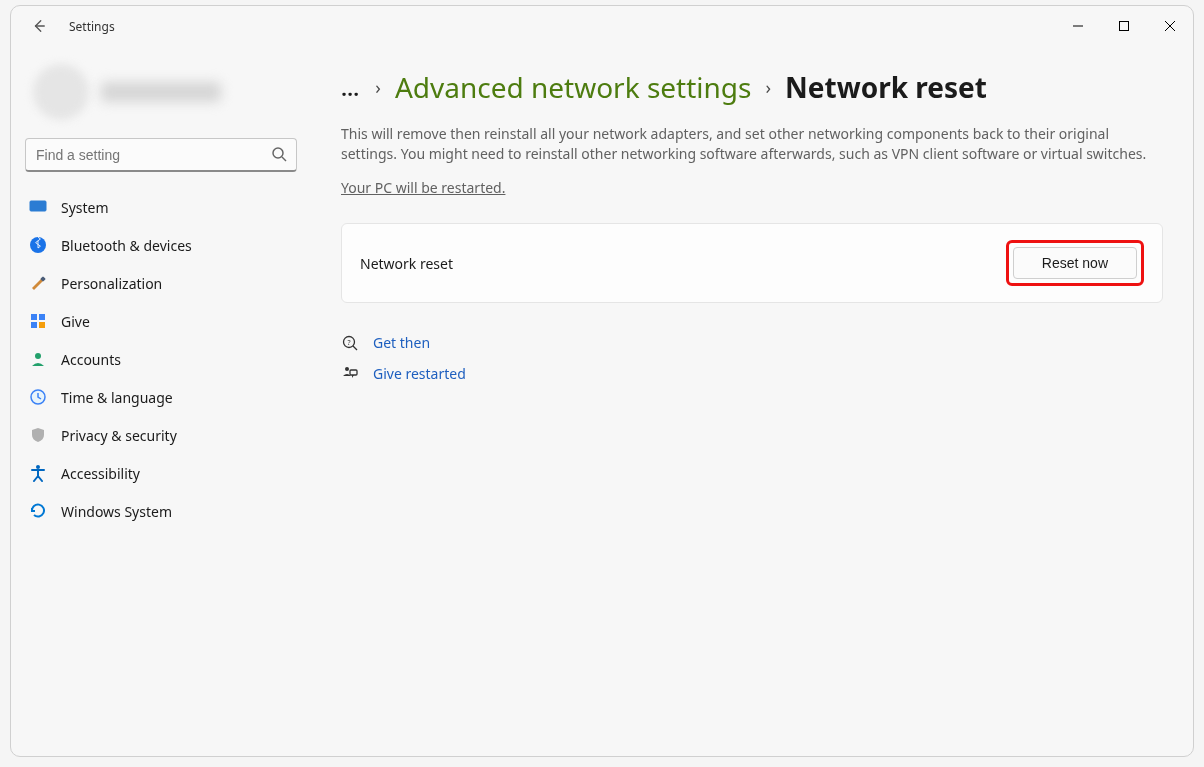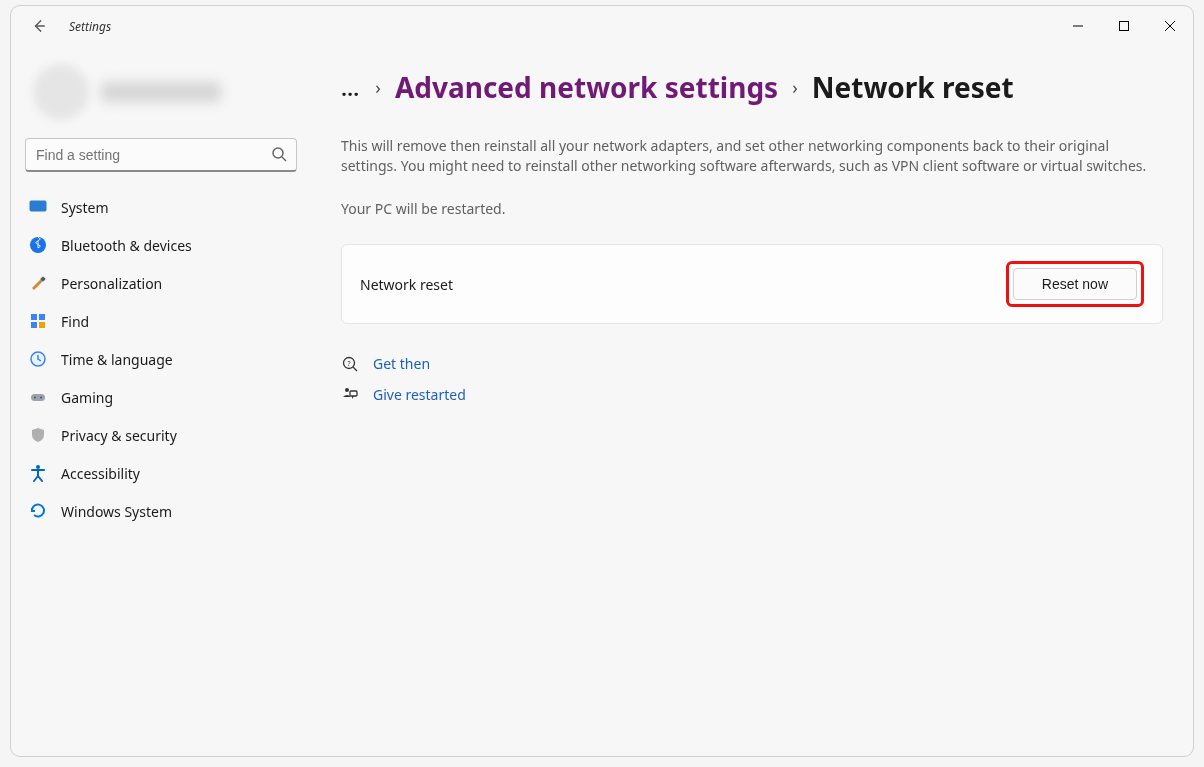--- a/index.html
+++ b/index.html
@@ -22,21 +22,20 @@
     overflow:hidden;
     display:flex; flex-direction:column;
   }
   .titlebar {
     height:40px;
     display:flex; align-items:center; justify-content:space-between;
   }
   .titlebar-left {
     display:flex; align-items:center; gap:12px;
     padding-left:10px;
-    font-style:italic;
   }
   .back-btn {
     width:36px; height:36px; display:flex; align-items:center; justify-content:center;
     border:none; background:transparent; cursor:pointer;
   }
   .back-btn svg { width:14px; height:14px; fill:#555; }
   .app-title { font-size:12px; color:#333; }
   .win-controls { display:flex; }
   .win-btn {
     width:46px; height:40px; display:flex; align-items:center; justify-content:center;
@@ -96,27 +95,27 @@
   .nav-icon svg { width:18px; height:18px; }
 
   .main {
     flex:1; padding:10px 30px 20px 30px; overflow:auto;
   }
   .breadcrumb {
     display:flex; align-items:center; gap:14px;
     font-size:28px; font-weight:600; color:#1b1b1b;
     margin-top:12px;
   }
-  .bc-link { color:#701a75; font-weight:700; cursor:pointer; }
+  .bc-link { color:#4d7c0f; font-weight:400; cursor:pointer; }
   .bc-sep { font-size:18px; color:#4a4a4a; font-weight:400; }
   .bc-current { font-weight:700; }
   .bc-more { font-size:22px; letter-spacing:2px; cursor:pointer; }
 
-  .desc { margin-top:30px; color:#616161; font-size:14px; line-height:1.4; max-width:840px;}
-  .desc2 { margin-top:24px; color:#616161; font-size:14px; }
+  .desc { margin-top:18px; color:#616161; font-size:14px; line-height:1.4; max-width:840px;}
+  .desc2 { margin-top:15px; color:#616161; font-size:14px;text-decoration:underline; }
 
   .card {
     margin-top:26px;
     border:1px solid #e5e5e5;
     background:#fdfdfd;
     border-radius:6px;
     padding:16px 18px;
     display:flex; align-items:center; justify-content:space-between;
   }
   .card-label { font-size:14px; color:#1b1b1b; }
@@ -214,40 +213,39 @@
         </div>
         <div class="nav-item">
           <span class="nav-icon">
               <svg viewBox="0 0 18 18">
                 <rect x="2" y="2" width="6" height="6" fill="#3b82f6"></rect>
                 <rect x="10" y="2" width="6" height="6" fill="#3b82f6"></rect>
                 <rect x="2" y="10" width="6" height="6" fill="#3b82f6"></rect>
                 <rect x="10" y="10" width="6" height="6" fill="#f59e0b"></rect>
               </svg>
             </span>
-          <span>Find</span>
+          <span>Give</span>
+        </div>
+        <div class="nav-item">
+          <span class="nav-icon">
+              <svg viewBox="0 0 18 18">
+                <circle cx="9" cy="6" r="3" fill="#22a06b"></circle>
+                <path d="M3 16 Q9 10 15 16 Z" fill="#22a06b"></path>
+              </svg>
+            </span>
+          <span>Accounts</span>
         </div>
         <div class="nav-item">
           <span class="nav-icon">
               <svg viewBox="0 0 18 18">
                 <circle cx="9" cy="9" r="7" fill="#e8f4fb" stroke="#3b82f6" stroke-width="1.5"></circle>
                 <path d="M9 5 V9 L12 11" stroke="#3b82f6" stroke-width="1.5" fill="none"></path>
               </svg>
             </span>
           <span>Time &amp; language</span>
-        </div>
-        <div class="nav-item">
-          <span class="nav-icon">
-              <svg viewBox="0 0 18 18">
-                <rect x="2" y="6" width="14" height="7" rx="3.5" fill="#9ca3af"></rect>
-                <circle cx="6" cy="9.5" r="1" fill="#4b5563"></circle>
-                <circle cx="12" cy="9.5" r="1" fill="#4b5563"></circle>
-              </svg>
-            </span>
-          <span>Gaming</span>
         </div>
         <div class="nav-item">
           <span class="nav-icon">
               <svg viewBox="0 0 18 18">
                 <path d="M9 2 L15 4 V9 Q15 14 9 16 Q3 14 3 9 V4 Z" fill="#b0b0b0"></path>
               </svg>
             </span>
           <span>Privacy &amp; security</span>
         </div>
         <div class="nav-item">

